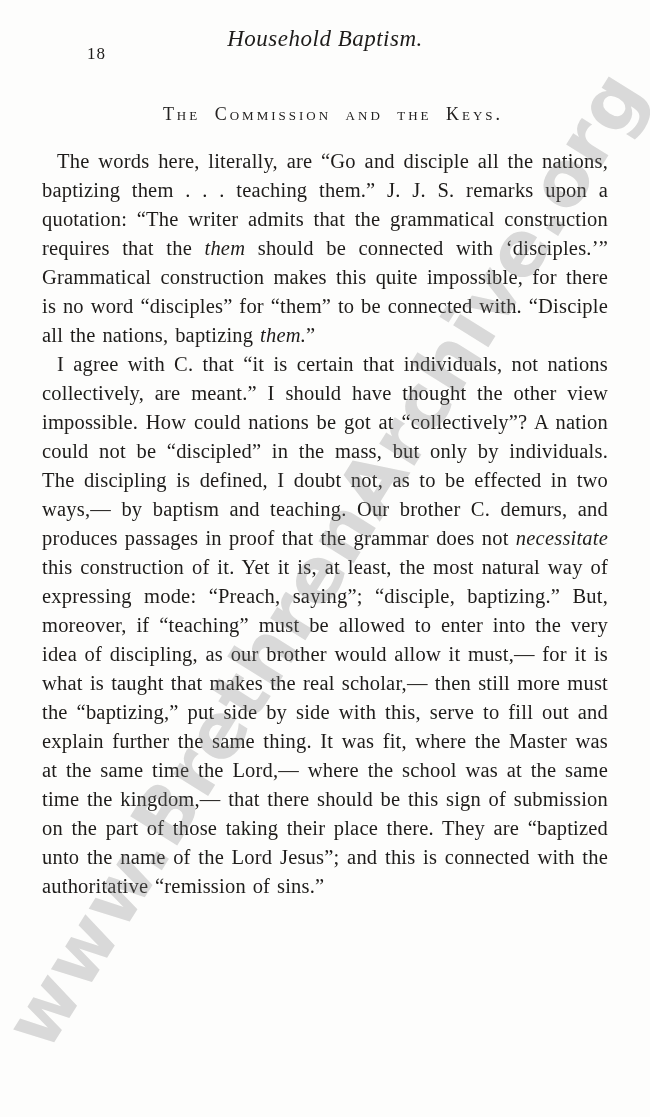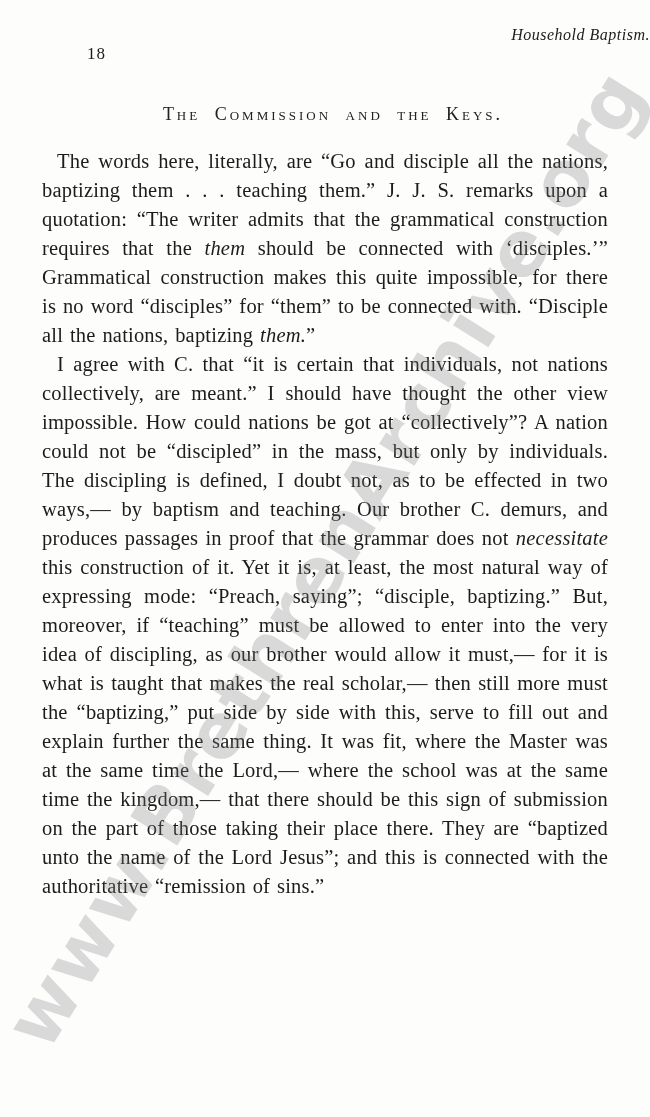--- a/index.html
+++ b/index.html
@@ -25,23 +25,23 @@
   .page-number {
     position: absolute;
     left: 55px;
     top: 44px;
     font-size: 17px;
     letter-spacing: 1px;
     margin-left: 32px;
   }
   .running-title {
     display: block;
-    text-align: right;
+    text-align: center;
     font-style: italic;
-    font-size: 16px;
+    font-size: 23px;
     letter-spacing: 0.5px;
   }
   .section-title {
     margin: 44px 0 0 16px;
     text-align: center;
     font-weight: normal;
     font-variant: small-caps;
     font-size: 18px;
     letter-spacing: 3px;
     word-spacing: 7px;

